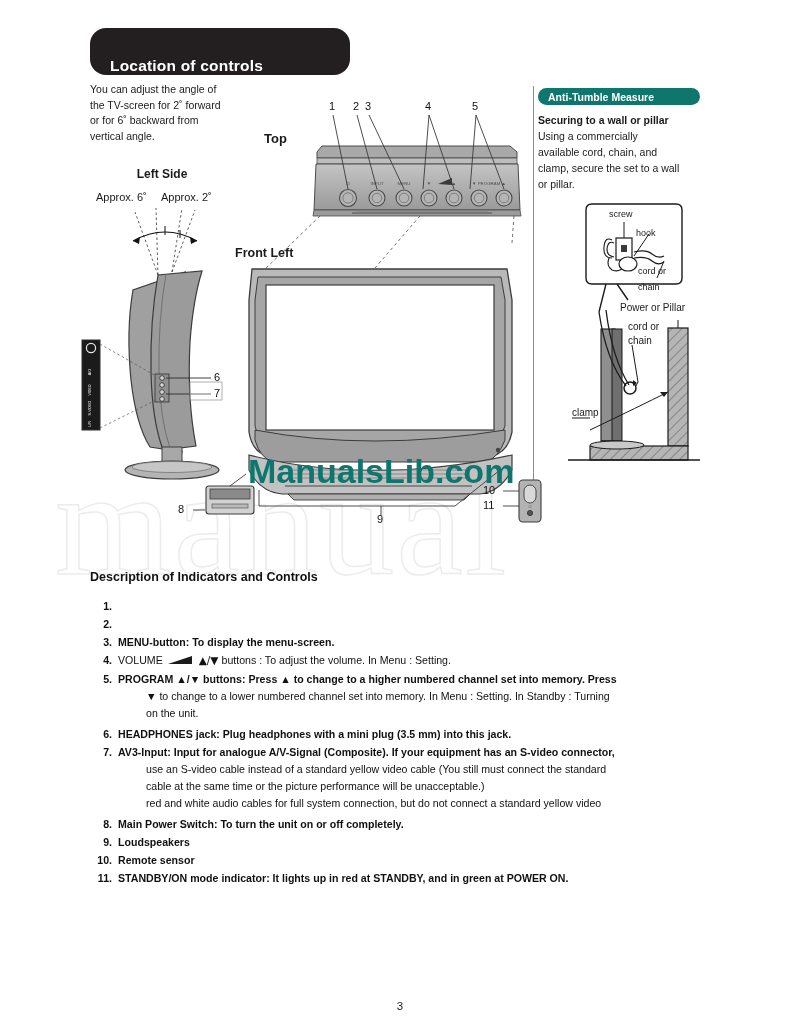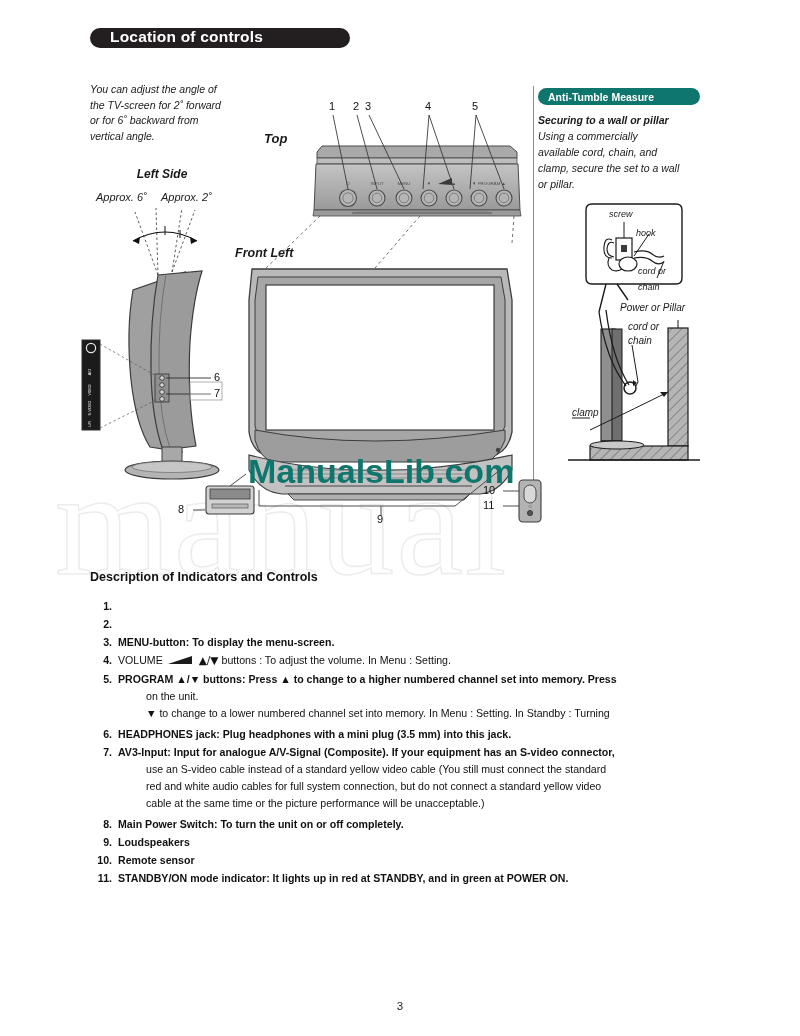--- a/index.html
+++ b/index.html
@@ -19,30 +19,30 @@
   }
   .wm-blue{
     position:absolute;left:248px;top:452px;
     font-family:"Liberation Sans", sans-serif;font-weight:bold;font-size:34px;
     color:#0f766e;letter-spacing:0px;white-space:nowrap;
     pointer-events:none;user-select:none;
   }
 
   
   .title-pill{
-    position:absolute;left:90px;top:28px;width:260px;height:20px;
+    position:absolute;left:90px;top:28px;width:260px;height:47px;
     background:#231f20;border-radius:16px;
-    display:flex;align-items:flex-start;
+    display:flex;align-items:flex-end;
   }
   .title-pill span{
     color:#fff;font-size:15.5px;font-weight:bold;margin-left:20px;letter-spacing:.2px;
   }
 
   
-  .tblock{position:absolute;font-size:10.5px;line-height:15.5px;color:#1a1a1a;font-style:italic;}
+  .tblock{position:absolute;font-size:10.5px;line-height:15.5px;color:#1a1a1a;}
   .tblock div{white-space:nowrap;}
   .bold{font-weight:bold;}
   .ctr{text-align:center;}
 
   
   .vdiv{position:absolute;left:533px;top:86px;width:1px;height:404px;background:#8d8d8d;}
   .at-pill{
     position:absolute;left:538px;top:88px;width:162px;height:17px;
     background:#0f766e;border-radius:9px;
     display:flex;align-items:center;
@@ -389,37 +389,37 @@
         </span>
         <span class="glyph b">▲/▼</span>
         <span>buttons : To adjust the volume. In Menu : Setting.</span>
       </div>
     </div>
 
     <div class="li">
       <div class="num">5.</div>
       <div class="body b">
         <span>PROGRAM ▲/▼ buttons: Press ▲ to change to a higher numbered channel set into memory. Press</span>
+        <div class="cont" style="font-weight:normal;">▼ to change to a lower numbered channel set into memory. In Menu : Setting. In Standby : Turning</div>
         <div class="cont" style="font-weight:normal;">on the unit.</div>
-        <div class="cont" style="font-weight:normal;">▼ to change to a lower numbered channel set into memory. In Menu : Setting. In Standby : Turning</div>
       </div>
     </div>
 
     <div class="li" style="margin-top:4px;">
       <div class="num">6.</div>
       <div class="body b">HEADPHONES jack: Plug headphones with a mini plug (3.5 mm) into this jack.</div>
     </div>
 
     <div class="li">
       <div class="num">7.</div>
       <div class="body b">
         <span>AV3-Input: Input for analogue A/V-Signal (Composite). If your equipment has an S-video connector,</span>
         <div class="cont" style="font-weight:normal;">use an S-video cable instead of a standard yellow video cable (You still must connect the standard</div>
+        <div class="cont" style="font-weight:normal;">cable at the same time or the picture performance will be unacceptable.)</div>
         <div class="cont" style="font-weight:normal;">red and white audio cables for full system connection, but do not connect a standard yellow video</div>
-        <div class="cont" style="font-weight:normal;">cable at the same time or the picture performance will be unacceptable.)</div>
       </div>
     </div>
 
     <div class="li" style="margin-top:4px;">
       <div class="num">8.</div>
       <div class="body b">Main Power Switch: To turn the unit on or off completely.</div>
     </div>
 
     <div class="li">
       <div class="num">9.</div>

